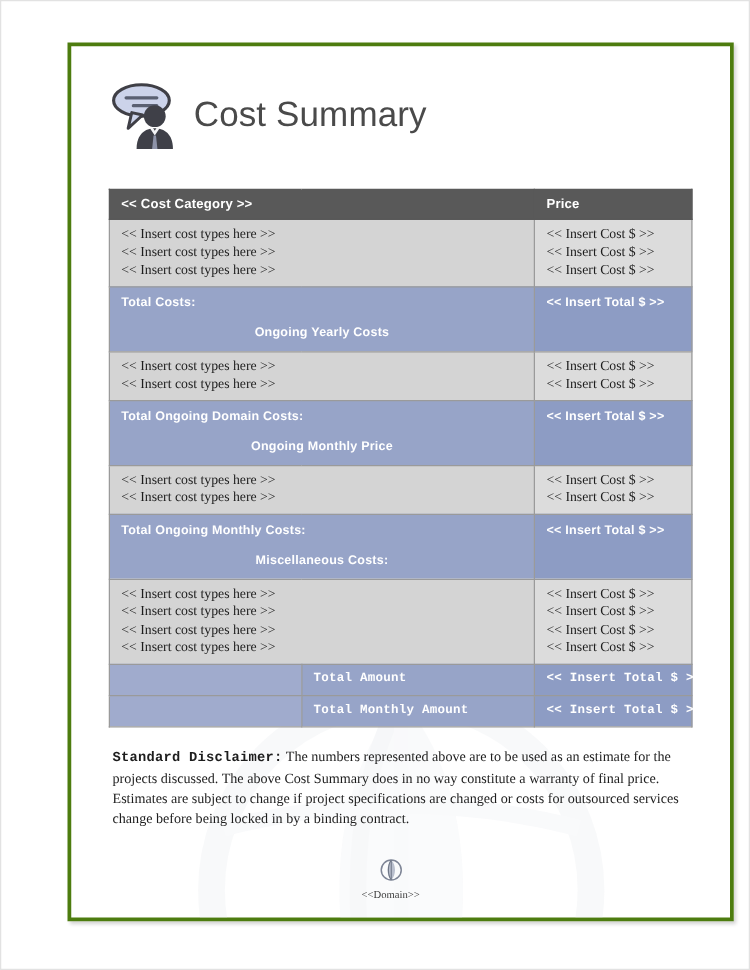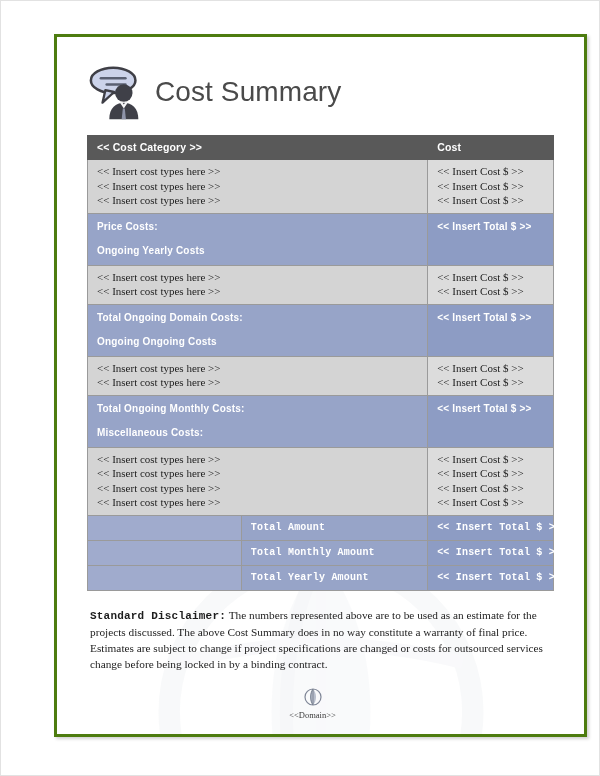--- a/index.html
+++ b/index.html
@@ -74,21 +74,21 @@
     color: #4a4a4a;
     font-weight: 400;
     letter-spacing: 0.1px;
     white-space: nowrap;
   }
 
   
   .cost-table {
     width: 100%;
     border-collapse: collapse;
-    margin-top: 6px;
+    margin-top: 22px;
     table-layout: fixed;
     border: 1px solid #9a9a9a;
   }
   .cost-table td, .cost-table th {
     border: 1px solid #9a9a9a;
     padding: 0;
     vertical-align: top;
   }
 
   
@@ -120,20 +120,21 @@
     background: #97a4c8;
     color: #ffffff;
     font-size: 10px;
     font-weight: bold;
     padding: 7px 9px 8px 9px;
     letter-spacing: 0.2px;
     line-height: 1.2;
   }
   .blue .sub-label {
     margin-top: 12px;
+    text-align: center;
   }
   .blue .price-cell {
     background: #8d9cc4;
     white-space: nowrap;
   }
 
   
   .summary td {
     background: #97a4c8;
     color: #ffffff;
@@ -220,59 +221,59 @@
       <table class="cost-table">
         <colgroup>
           <col style="width:33%">
           <col style="width:40%">
           <col style="width:27%">
         </colgroup>
         <tbody>
 
           <tr class="hdr">
             <td colspan="2">&lt;&lt; Cost Category &gt;&gt;</td>
-            <td>Cost</td>
+            <td>Price</td>
           </tr>
 
           <tr class="detail">
             <td colspan="2">
               <span class="line">&lt;&lt; Insert cost types here &gt;&gt;</span>
               <span class="line">&lt;&lt; Insert cost types here &gt;&gt;</span>
               <span class="line">&lt;&lt; Insert cost types here &gt;&gt;</span>
             </td>
             <td class="price-cell">
               <span class="line">&lt;&lt; Insert Cost $ &gt;&gt;</span>
               <span class="line">&lt;&lt; Insert Cost $ &gt;&gt;</span>
               <span class="line">&lt;&lt; Insert Cost $ &gt;&gt;</span>
             </td>
           </tr>
 
           <tr class="blue">
             <td colspan="2">
-              <span class="line">Price Costs:</span>
+              <span class="line">Total Costs:</span>
               <span class="line sub-label">Ongoing Yearly Costs</span>
             </td>
             <td class="price-cell">&lt;&lt; Insert Total $ &gt;&gt;</td>
           </tr>
 
           <tr class="detail">
             <td colspan="2">
               <span class="line">&lt;&lt; Insert cost types here &gt;&gt;</span>
               <span class="line">&lt;&lt; Insert cost types here &gt;&gt;</span>
             </td>
             <td class="price-cell">
               <span class="line">&lt;&lt; Insert Cost $ &gt;&gt;</span>
               <span class="line">&lt;&lt; Insert Cost $ &gt;&gt;</span>
             </td>
           </tr>
 
           <tr class="blue">
             <td colspan="2">
               <span class="line">Total Ongoing Domain Costs:</span>
-              <span class="line sub-label">Ongoing Ongoing Costs</span>
+              <span class="line sub-label">Ongoing Monthly Price</span>
             </td>
             <td class="price-cell">&lt;&lt; Insert Total $ &gt;&gt;</td>
           </tr>
 
           <tr class="detail">
             <td colspan="2">
               <span class="line">&lt;&lt; Insert cost types here &gt;&gt;</span>
               <span class="line">&lt;&lt; Insert cost types here &gt;&gt;</span>
             </td>
             <td class="price-cell">
@@ -306,25 +307,20 @@
 
 
           <tr class="summary">
             <td class="pad-cell"></td>
             <td>Total Amount</td>
             <td class="price-cell">&lt;&lt; Insert Total $ &gt;&gt;</td>
           </tr>
           <tr class="summary">
             <td class="pad-cell"></td>
             <td>Total Monthly Amount</td>
-            <td class="price-cell">&lt;&lt; Insert Total $ &gt;&gt;</td>
-          </tr>
-          <tr class="summary">
-            <td class="pad-cell"></td>
-            <td>Total Yearly Amount</td>
             <td class="price-cell">&lt;&lt; Insert Total $ &gt;&gt;</td>
           </tr>
 
         </tbody>
       </table>
 
       <p class="disclaimer"><b>Standard Disclaimer:</b><span> The numbers represented above are to be used as an estimate for the projects discussed. The above Cost Summary does in no way constitute a warranty of final price. Estimates are subject to change if project specifications are changed or costs for outsourced services change before being locked in by a binding contract.</span></p>
 
     </div>
 

